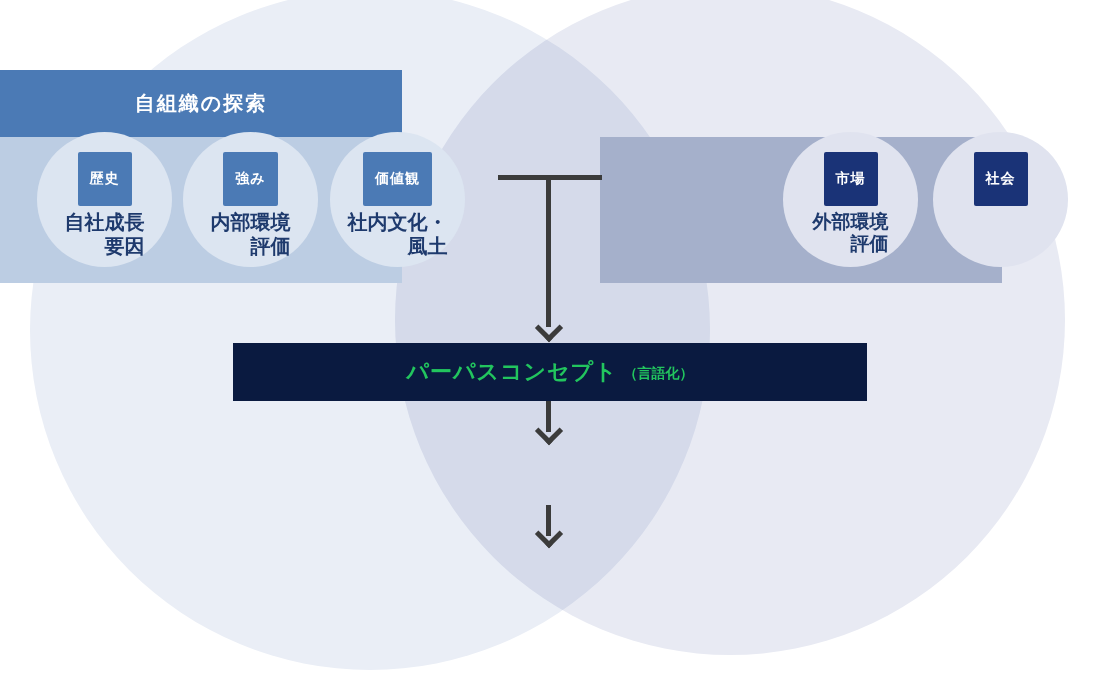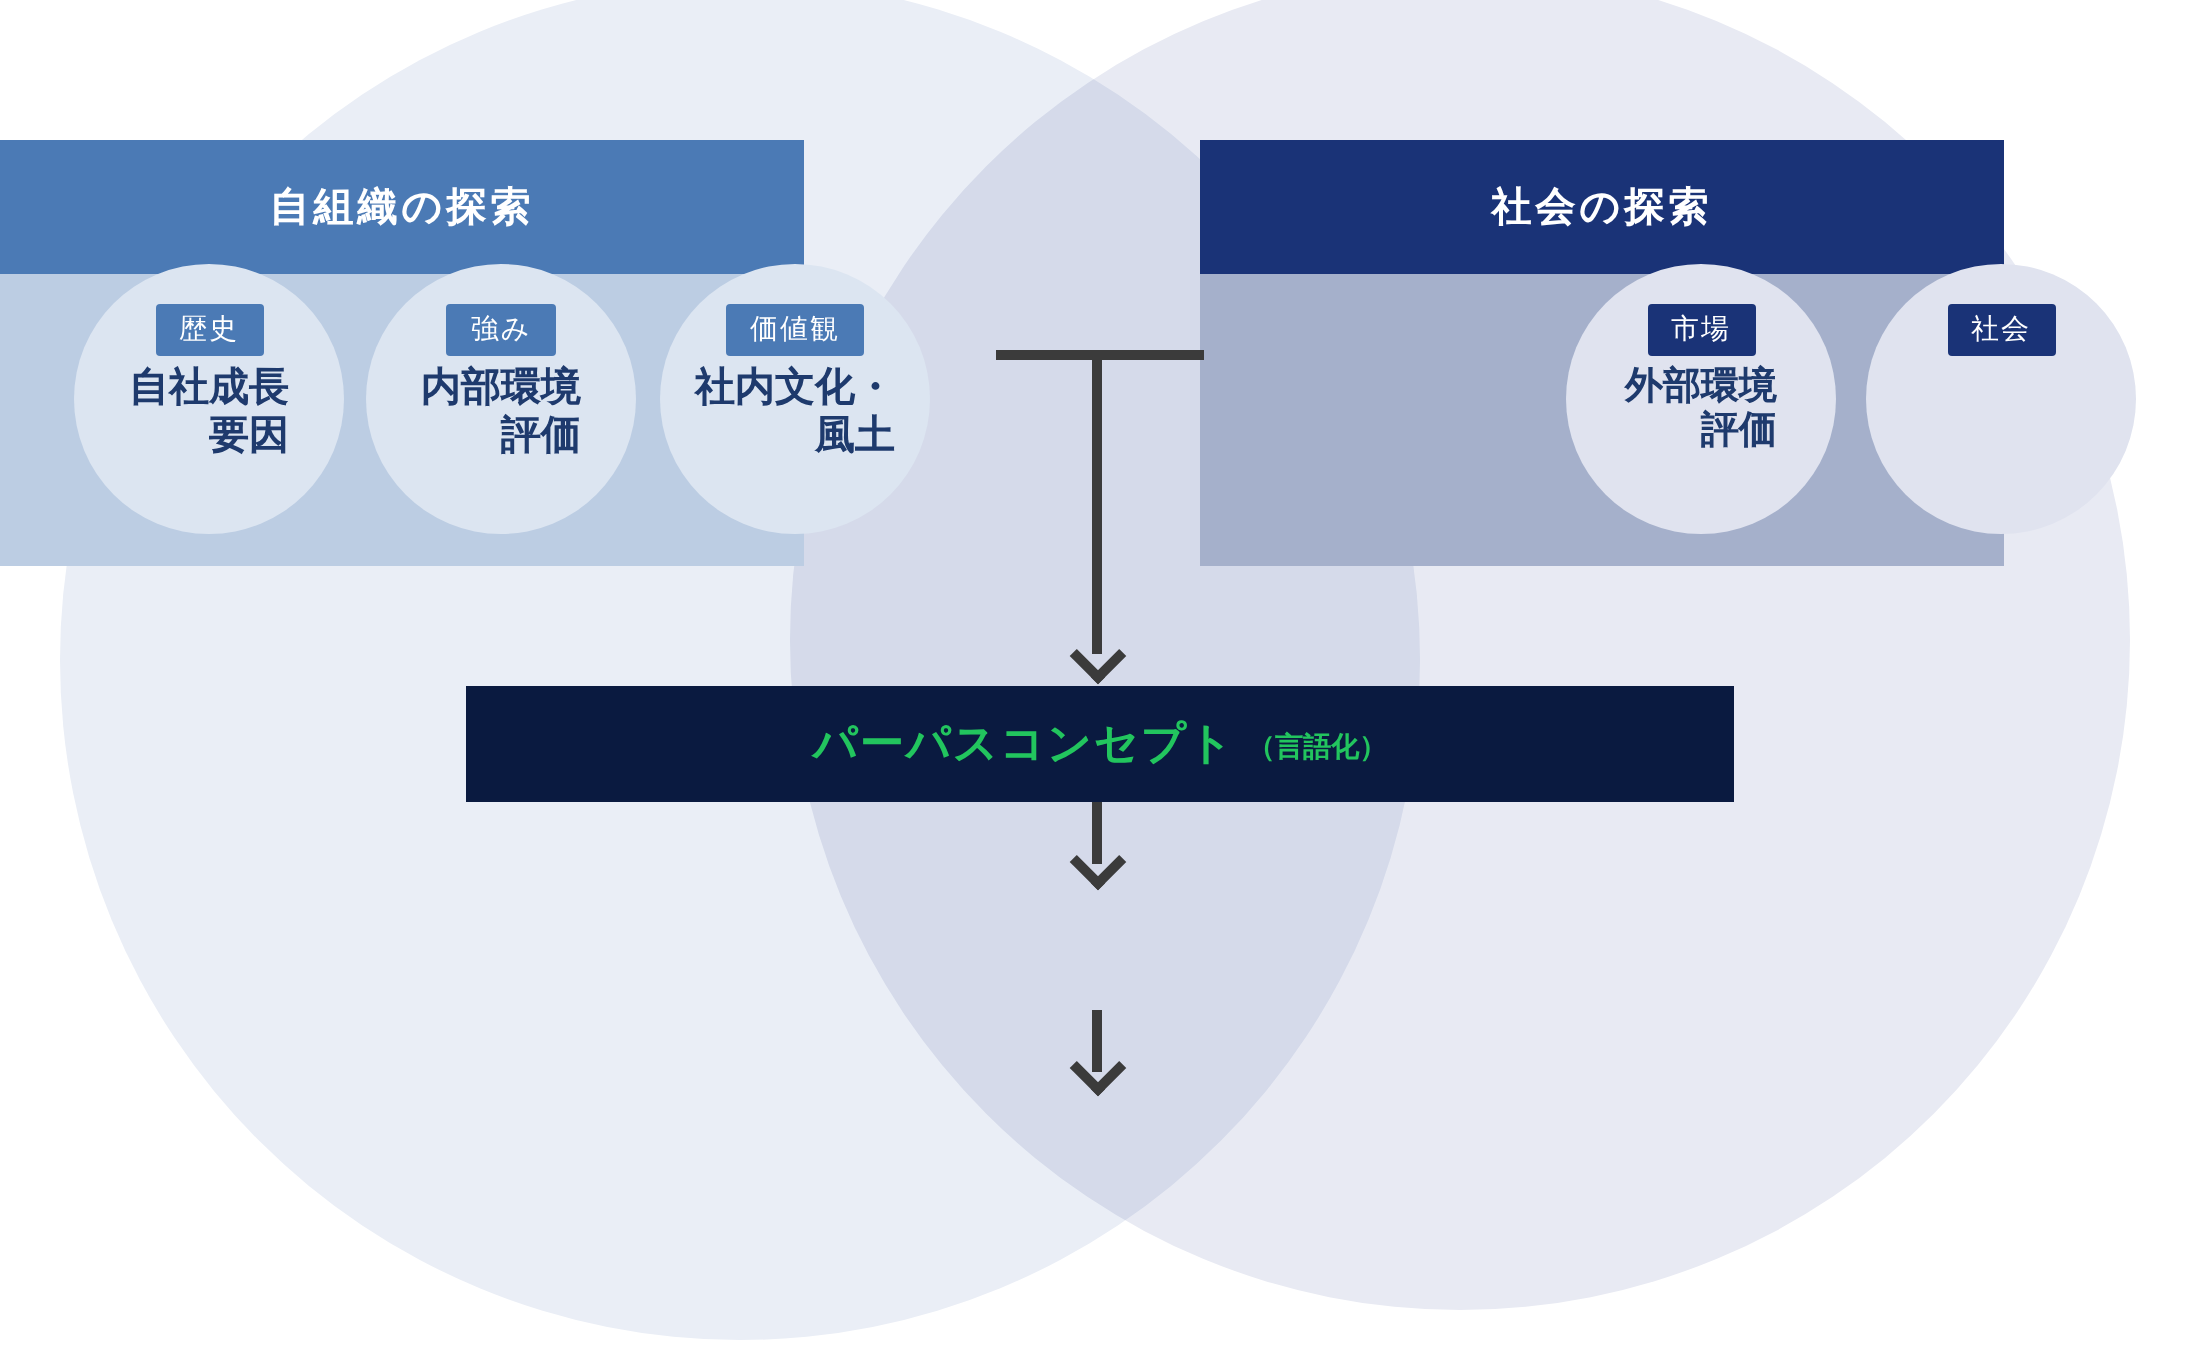--- a/index.html
+++ b/index.html
@@ -36,22 +36,22 @@
     display:flex;flex-direction:column;align-items:center;
   }
   .panel.org .exp-circle{background:#dce5f1;}
   .panel.soc .exp-circle{background:#e0e3ef;}
   .exp-circle.c1{left:37px;}
   .exp-circle.c2{left:183px;}
   .panel.org .exp-circle.c3{left:330px;}
   .panel.soc .exp-circle.c3{left:333px;}
 
   .tag{
-    margin-top:20px;padding:4px 12px;border-radius:2px;
-    color:#ffffff;font-size:14px;font-weight:normal;letter-spacing:1px;white-space:nowrap;
+    margin-top:20px;padding:18px 12px;border-radius:2px;
+    color:#ffffff;font-size:14px;font-weight:bold;letter-spacing:1px;white-space:nowrap;
   }
   .panel.org .tag{background:#4b7ab5;}
   .panel.soc .tag{background:#1a3377;}
 
   .circle-label{
     margin-top:5px;text-align:center;color:#1e3a6d;
     font-size:20px;font-weight:bold;line-height:1.18;white-space:nowrap;
   }
   .panel.soc .circle-label{font-size:19px;}
   .circle-label.small{font-size:16px;margin-top:3px;line-height:1.25;}
@@ -117,21 +117,20 @@
     <div class="exp-circle c3">
       <div class="tag">価値観</div>
       <div class="circle-label">
         <span>社内文化・</span>
         <span>風土</span>
       </div>
     </div>
   </div>
 
   <div class="panel soc">
-    <div class="panel-header">社会の探索</div>
     <div class="panel-body"></div>
 
 
     <div class="exp-circle c2">
       <div class="tag">市場</div>
       <div class="circle-label">
         <span>外部環境</span>
         <span>評価</span>
       </div>
     </div>

